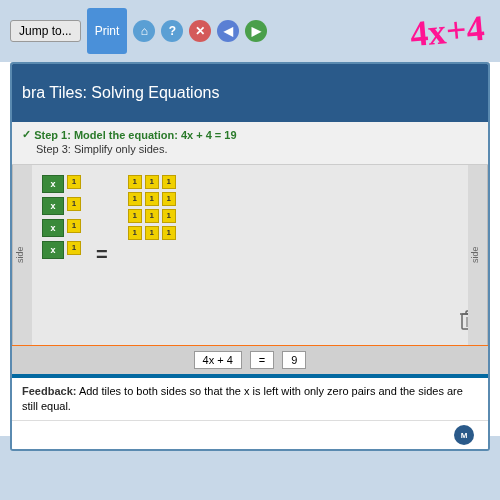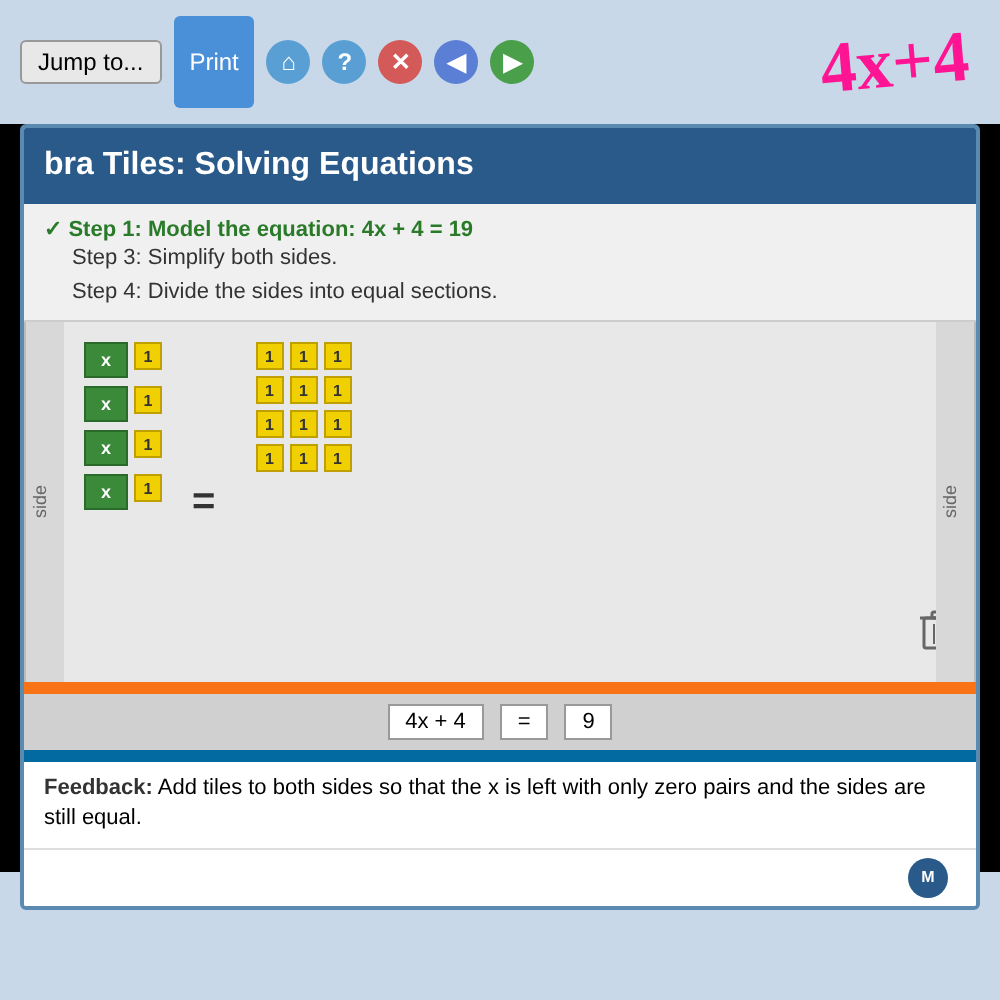--- a/index.html
+++ b/index.html
@@ -9,21 +9,21 @@
       overflow: hidden;
       background: #c8d8e8;
       font-family: Arial, sans-serif;
       position: relative;
     }
 
     
     .main-container {
       width: 500px;
       height: 436px;
-      background: #000000;
+      background: #ffffff;
       position: relative;
     }
 
     
     .toolbar {
       display: flex;
       align-items: center;
       padding: 8px 10px;
       gap: 6px;
       background: #c8d8e8;
@@ -73,23 +73,23 @@
       background: white;
       border: 2px solid #5a8ab0;
       border-radius: 3px;
       overflow: hidden;
     }
 
     
     .title-bar {
       background: #2a5a8a;
       color: white;
-      padding: 10px 10px;
+      padding: 20px 10px;
       font-size: 16px;
-      font-weight: bold;
+      font-weight: normal;
     }
 
     
     .steps-area {
       background: #f0f0f0;
       border-bottom: 1px solid #ccc;
       padding: 6px 10px;
       font-size: 11px;
       color: #333;
     }
@@ -196,34 +196,34 @@
     }
 
     
     .equation-bar {
       background: #d0d0d0;
       display: flex;
       justify-content: center;
       padding: 5px;
       gap: 8px;
       font-size: 12px;
-      border-top: 6px solid #f97316;
+      border-top: 1px solid #f97316;
     }
 
     .eq-box {
       background: white;
       border: 1px solid #999;
       padding: 2px 8px;
       font-size: 11px;
     }
 
     
     .feedback-area {
       background: white;
-      border-top: 6px solid #0369a1;
+      border-top: 4px solid #0369a1;
       padding: 6px 10px;
       font-size: 11px;
       line-height: 1.4;
     }
 
     .feedback-label {
       font-weight: bold;
       color: #333;
     }
 
@@ -310,22 +310,21 @@
 
     <div class="title-bar">
       <span>bra Tiles: Solving Equations</span>
     </div>
 
     <div class="steps-area">
       <div class="step-1">
         <span class="check-mark">✓</span>
         <span>Step 1: Model the equation:   4x + 4 =   19</span>
       </div>
-      <div class="step-item">Step 3: Simplify both sides.</div>
-      <div class="step-item">Step 4: Divide the sides into equal sections.</div>
+      <div class="step-item">Step 3: Simplify only sides.</div>
     </div>
 
     <div class="work-area">
 
       <div class="side-label-left">side</div>
 
       <div class="tiles-panel">
 
         <div class="left-tiles">
 

